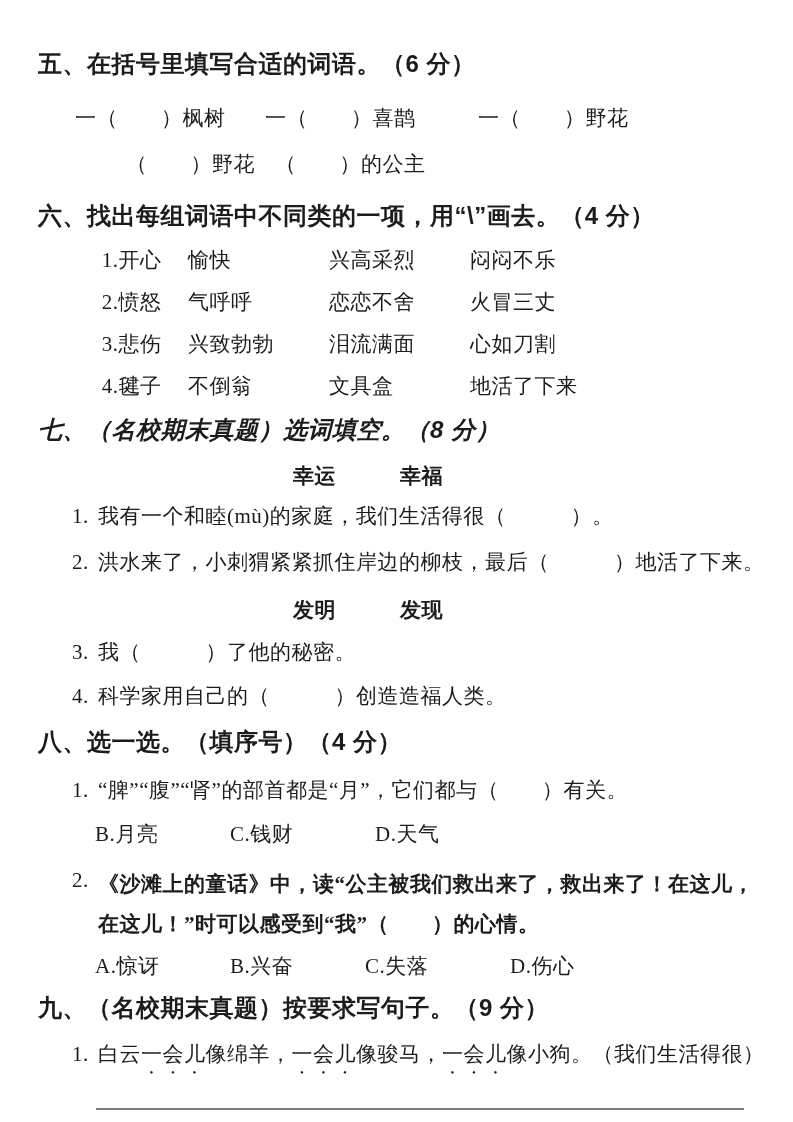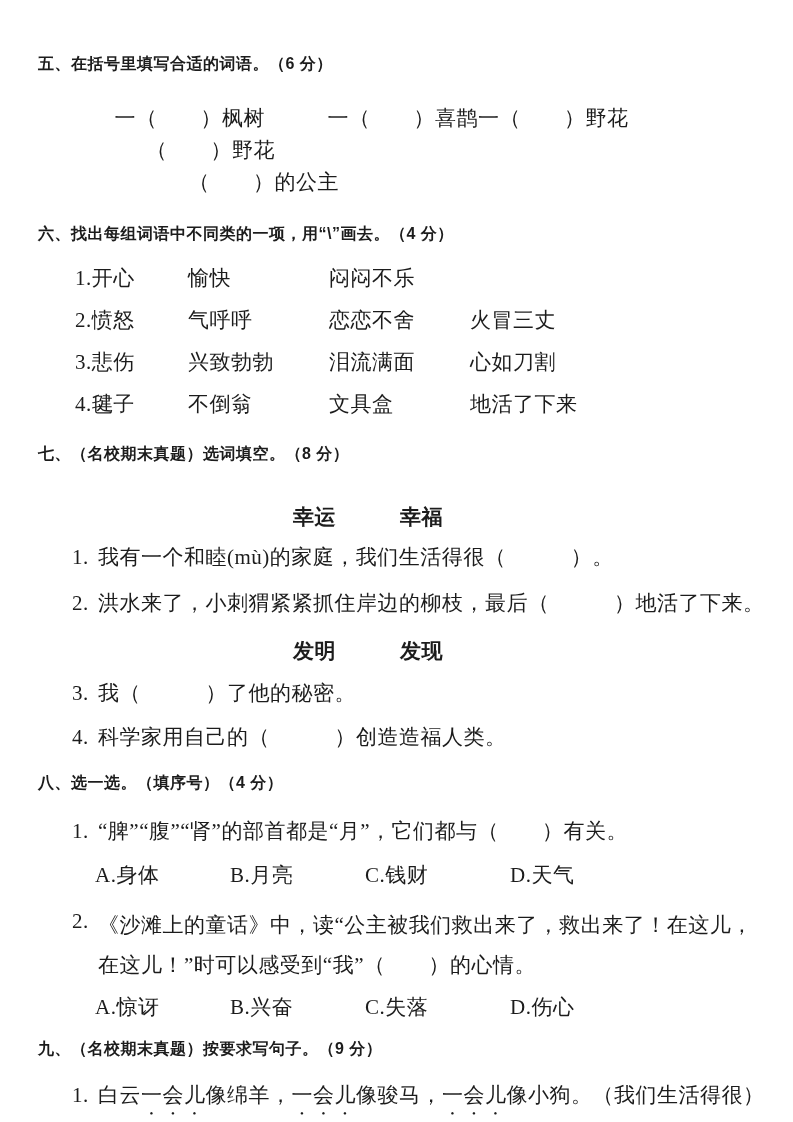--- a/index.html
+++ b/index.html
@@ -11,59 +11,59 @@
     box-sizing: border-box;
     padding: 46px 8px 0 38px;
     font-family: "Liberation Serif", serif;
     font-size: 21px;
     letter-spacing: 0.5px;
     line-height: 32px;
   }
   .sec {
     font-family: "Liberation Sans", sans-serif;
     font-weight: 700;
-    font-size: 16px;
+    font-size: 24px;
     line-height: 36px;
     letter-spacing: 0.5px;
     white-space: nowrap;
   }
   .sec .tag { font-family: "Liberation Serif", serif; font-weight: 700; }
-  .q5-row { display: flex; white-space: nowrap; text-align: right; }
+  .q5-row { display: flex; white-space: nowrap; }
   .q5-row1 { margin-top: 20px; margin-left: 37px; }
-  .q5-row2 { margin-left: 88px; flex-direction: column; }
+  .q5-row2 { margin-top: 14px; margin-left: 88px; }
   .q5-row1 .c1 { width: 190px; flex: 0 0 auto; }
   .q5-row1 .c2 { width: 213px; flex: 0 0 auto; }
   .q5-row2 .c1 { width: 149px; flex: 0 0 auto; }
   .q5-row2 .c2 { width: 213px; flex: 0 0 auto; }
   .mt18 { margin-top: 18px; }
   .q6-row { display: flex; margin-top: 10px; margin-left: 37px; white-space: nowrap; }
-  .q6-first { width: 113px; flex: 0 0 auto; }
+  .q6-first { width: 113px; flex: 0 0 auto; text-align: center; }
   .q6-c2 { width: 141px; flex: 0 0 auto; }
   .q6-c3 { width: 141px; flex: 0 0 auto; }
-  .sec7 { margin-top: 16px; }
+  .sec7 { margin-top: 10px; font-style: italic; }
   .wordbank {
     display: flex; justify-content: center; gap: 64px;
     width: 660px; font-weight: 700;
   }
-  .wb1 { margin-top: 29px; }
+  .wb1 { margin-top: 12px; }
   .wb2 { margin-top: 16px; }
   .item { display: flex; margin-left: 34px; white-space: nowrap; }
   .inum { flex: 0 0 26px; }
   .it1 { margin-top: 8px; }
   .it2 { margin-top: 14px; }
   .it3 { margin-top: 10px; }
   .it4 { margin-top: 12px; }
   .sec8 { margin-top: 12px; }
   .q8i1 { margin-top: 14px; }
   .options { display: flex; margin-top: 12px; margin-left: 57px; white-space: nowrap; }
   .options .o1 { width: 135px; flex: 0 0 auto; }
   .options .o2 { width: 135px; flex: 0 0 auto; }
   .options .o3 { width: 145px; flex: 0 0 auto; }
   .q8i2 { margin-top: 14px; }
-  .two-line { line-height: 40px; white-space: nowrap; }
+  .two-line { line-height: 40px; white-space: nowrap; font-weight: bold; }
   .opts2 { margin-top: 6px; }
   .sec9 { margin-top: 8px; }
   .q9i1 { margin-top: 12px; }
   .em-dot {
     -webkit-text-emphasis: filled dot;
     -webkit-text-emphasis-position: under;
     text-emphasis: filled dot;
     text-emphasis-position: under right;
   }
   .answer-line {
@@ -87,20 +87,21 @@
 <div class="q5-row q5-row2">
   <span class="c1">（　　）野花</span>
   <span class="c2">（　　）的公主</span>
 </div>
 
 <div class="sec mt18"><span>六、</span><span>找出每组词语中不同类的一项，用“\”画去。（4 分）</span></div>
 
 <div class="q6-row">
   <span class="q6-first"><span>1.</span><span>开心</span></span>
   <span class="q6-c2">愉快</span>
+  <span class="q6-c3">兴高采烈</span>
   <span class="q6-c4">闷闷不乐</span>
 </div>
 <div class="q6-row">
   <span class="q6-first"><span>2.</span><span>愤怒</span></span>
   <span class="q6-c2">气呼呼</span>
   <span class="q6-c3">恋恋不舍</span>
   <span class="q6-c4">火冒三丈</span>
 </div>
 <div class="q6-row">
   <span class="q6-first"><span>3.</span><span>悲伤</span></span>
@@ -145,21 +146,20 @@
   <span class="itext">科学家用自己的（　　　）创造造福人类。</span>
 </div>
 
 <div class="sec sec8"><span>八、</span><span>选一选。（填序号）（4 分）</span></div>
 
 <div class="item q8i1">
   <span class="inum">1.</span>
   <span class="itext">“脾”“腹”“肾”的部首都是“月”，它们都与（　　）有关。</span>
 </div>
 <div class="options">
-  <span class="o1">A.身体</span>
   <span class="o2">B.月亮</span>
   <span class="o3">C.钱财</span>
   <span class="o4">D.天气</span>
 </div>
 
 <div class="item q8i2">
   <span class="inum">2.</span>
   <span class="itext two-line"><span>《沙滩上的童话》中，读“公主被我们救出来了，救出来了！在这儿，</span><br><span>在这儿！”时可以感受到“我”（　　）的心情。</span></span>
 </div>
 <div class="options opts2">

